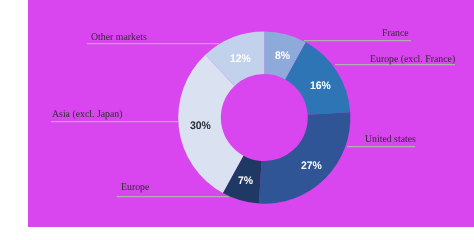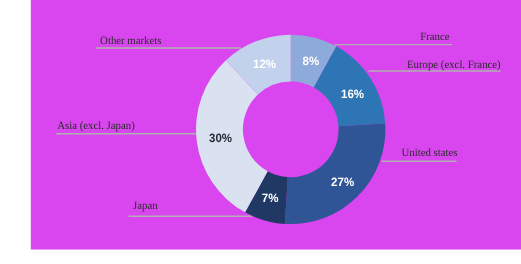--- a/index.html
+++ b/index.html
@@ -34,21 +34,21 @@
         <path d="M 277.7789913401577 42.14999484822334 A 86.1 86.1 0 0 1 322.2301013176742 112.1937362685261 L 279.6947011654255 114.86983681560568 A 43.4805 43.4805 0 0 0 257.24689062677965 79.49774739835279 Z" fill="#2E75B6"></path>
         <path d="M 322.2301013176742 112.1937362685261 A 86.1 86.1 0 0 1 230.89373626852614 203.53010131767417 L 233.5698368156057 160.99470116542545 A 43.4805 43.4805 0 0 0 279.6947011654255 114.86983681560568 Z" fill="#2F5597"></path>
         <path d="M 230.89373626852614 203.53010131767417 A 86.1 86.1 0 0 1 194.82100865984233 193.05000515177665 L 215.35310937322038 155.70225260164722 A 43.4805 43.4805 0 0 0 233.5698368156057 160.99470116542545 Z" fill="#203864"></path>
         <path d="M 194.82100865984233 193.05000515177665 A 86.1 86.1 0 0 1 177.3604941795399 54.835801179016485 L 206.53554956066765 85.90407959540332 A 43.4805 43.4805 0 0 0 215.35310937322038 155.70225260164722 Z" fill="#DAE2F2"></path>
         <path d="M 177.3604941795399 54.835801179016485 A 86.1 86.1 0 0 1 236.29999999999998 31.5 L 236.3 74.11949999999999 A 43.4805 43.4805 0 0 0 206.53554956066765 85.90407959540332 Z" fill="#C3D2EC"></path>
       </g>
   </svg>
 
   <div class="cat-label" style="left: 63.3px; top: 31.7px; color: rgb(43, 43, 43);">Other markets</div>
   <div class="cat-label" style="left: 24px; top: 108.7px; color: rgb(43, 43, 43);">Asia (excl. Japan)</div>
-  <div class="cat-label" style="left: 92.8px; top: 181.9px; color: rgb(43, 43, 43);">Japan</div>
+  <div class="cat-label" style="left: 92.8px; top: 181.9px; color: rgb(43, 43, 43);">Europe</div>
   <div class="cat-label" style="left: 353.8px; top: 28.4px; color: rgb(43, 43, 43);">France</div>
   <div class="cat-label" style="left: 341.8px; top: 53.9px; color: rgb(43, 43, 43);">Europe (excl. France)</div>
   <div class="cat-label" style="left: 336.6px; top: 134.1px; color: rgb(43, 43, 43);">United states</div>
 
   <div class="pct" style="left: 246.7px; top: 50.3px; color: rgb(255, 255, 255);">8%</div>
   <div class="pct" style="left: 281.9px; top: 79.5px; color: rgb(255, 255, 255);">16%</div>
   <div class="pct" style="left: 272.5px; top: 159.5px; color: rgb(255, 255, 255);">27%</div>
   <div class="pct" style="left: 210px; top: 174.8px; color: rgb(255, 255, 255);">7%</div>
   <div class="pct" style="left: 161.9px; top: 120px; color: rgb(38, 43, 51);">30%</div>
   <div class="pct" style="left: 201.9px; top: 53.4px; color: rgb(255, 255, 255);">12%</div>

